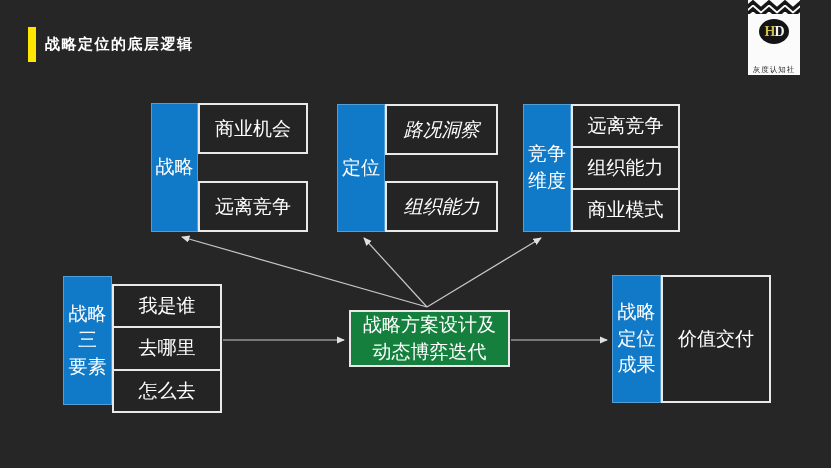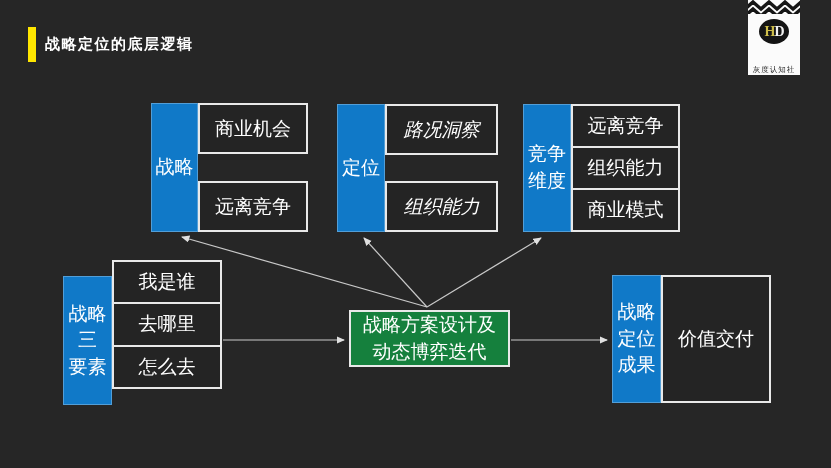--- a/index.html
+++ b/index.html
@@ -83,21 +83,21 @@
 维度</div>
   <div class="cells stack" style="left:571px;top:104px;width:109px;height:128px;">
     <div class="cell">远离竞争</div>
     <div class="cell">组织能力</div>
     <div class="cell">商业模式</div>
   </div>
 
   <div class="blue" style="left:63px;top:276px;width:49px;height:129px;">战略
 三
 要素</div>
-  <div class="cells stack" style="left:112px;top:260px;width:110px;height:129px;border-radius:21px;">
+  <div class="cells stack" style="left:112px;top:284px;width:110px;height:129px;border-radius:21px;">
     <div class="cell">我是谁</div>
     <div class="cell">去哪里</div>
     <div class="cell">怎么去</div>
   </div>
 
   <div class="center-box">战略方案设计及
 动态博弈迭代</div>
 
   <div class="blue" style="left:612px;top:275px;width:49px;height:128px;">战略
 定位

